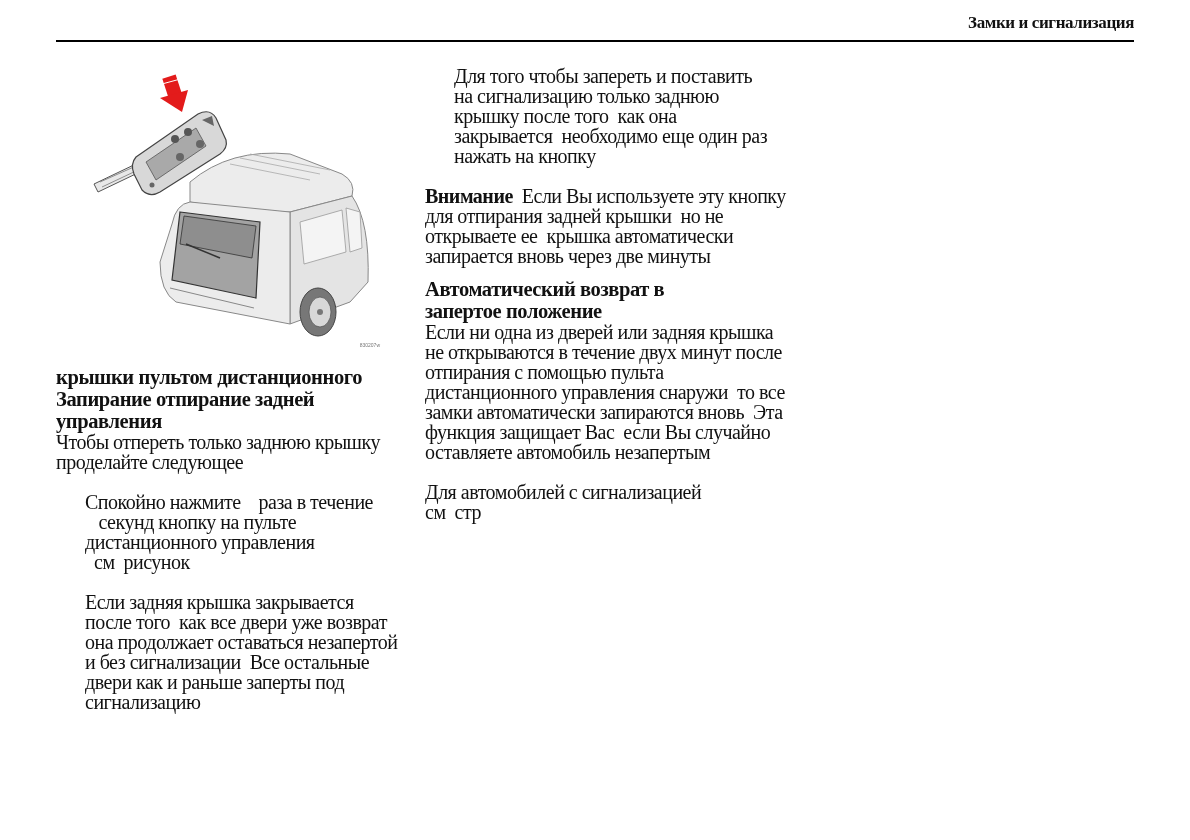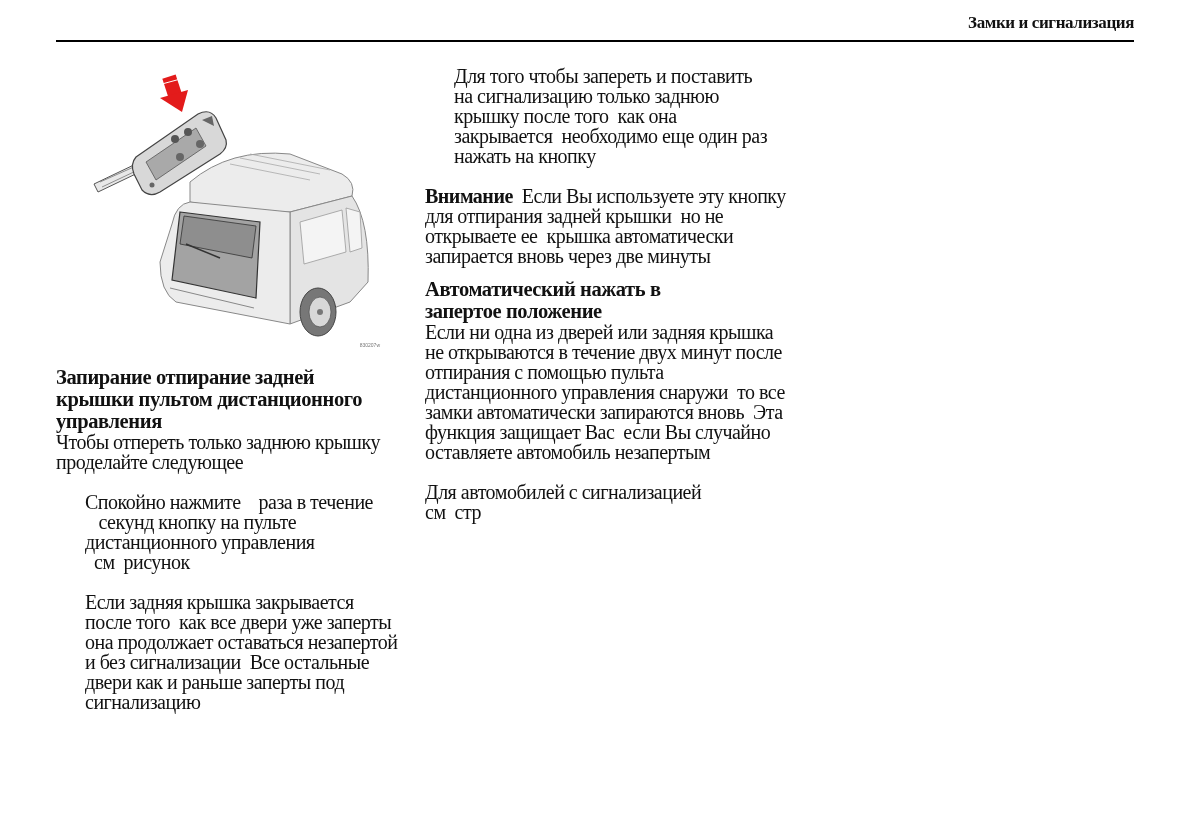--- a/index.html
+++ b/index.html
@@ -135,40 +135,40 @@
 
         <ellipse cx="238" cy="250" rx="18" ry="24" fill="#777" stroke="#444" stroke-width="1"></ellipse>
         <ellipse cx="240" cy="250" rx="11" ry="15" fill="#d8d8d8" stroke="#555" stroke-width="0.8"></ellipse>
         <circle cx="240" cy="250" r="3" fill="#777"></circle>
       </g>
     </svg>
     <div class="fig-code">830207w</div>
   </div>
 
   <h2>
+    <span class="line">крышки пультом дистанционного</span>
     <span class="line">Запирание отпирание задней</span>
-    <span class="line">крышки пультом дистанционного</span>
     <span class="line">управления</span>
   </h2>
 
   <p>
     <span class="line">Чтобы отпереть только заднюю крышку</span>
     <span class="line">проделайте следующее</span>
   </p>
 
   <p class="indent gap-lg">
     <span class="line">Спокойно нажмите    раза в течение</span>
     <span class="line">   секунд кнопку на пульте</span>
     <span class="line">дистанционного управления</span>
     <span class="line">  см  рисунок</span>
   </p>
 
   <p class="indent gap">
     <span class="line">Если задняя крышка закрывается</span>
-    <span class="line">после того  как все двери уже заперты</span>
+    <span class="line">после того  как все двери уже возврат</span>
     <span class="line">она продолжает оставаться незапертой</span>
     <span class="line">и без сигнализации  Все остальные</span>
     <span class="line">двери как и раньше заперты под</span>
     <span class="line">сигнализацию</span>
   </p>
 </div>
 
 <div class="col col-mid">
   <p class="indent">
     <span class="line">Для того чтобы запереть и поставить</span>
@@ -179,21 +179,21 @@
   </p>
 
   <p class="gap">
     <span class="line"><span class="bold">Внимание</span><span>  Если Вы используете эту кнопку</span></span>
     <span class="line"><span>для отпирания задней крышки  но </span><span class="italic">не</span></span>
     <span class="line">открываете ее  крышка автоматически</span>
     <span class="line">запирается вновь через две минуты</span>
   </p>
 
   <h2>
-    <span class="line">Автоматический нажать в</span>
+    <span class="line">Автоматический возврат в</span>
     <span class="line">запертое положение</span>
   </h2>
 
   <p>
     <span class="line">Если ни одна из дверей или задняя крышка</span>
     <span class="line">не открываются в течение двух минут после</span>
     <span class="line">отпирания с помощью пульта</span>
     <span class="line">дистанционного управления снаружи  то все</span>
     <span class="line">замки автоматически запираются вновь  Эта</span>
     <span class="line">функция защищает Вас  если Вы случайно</span>

